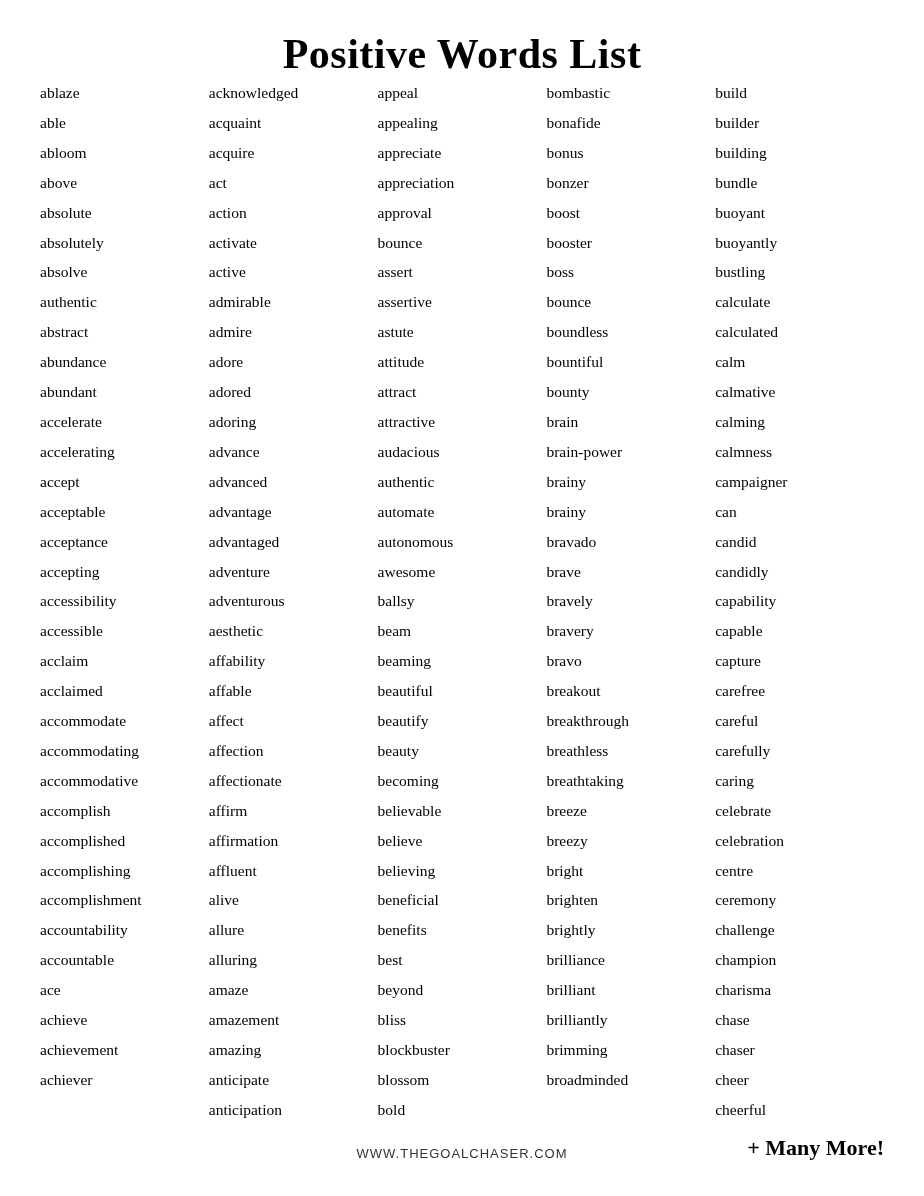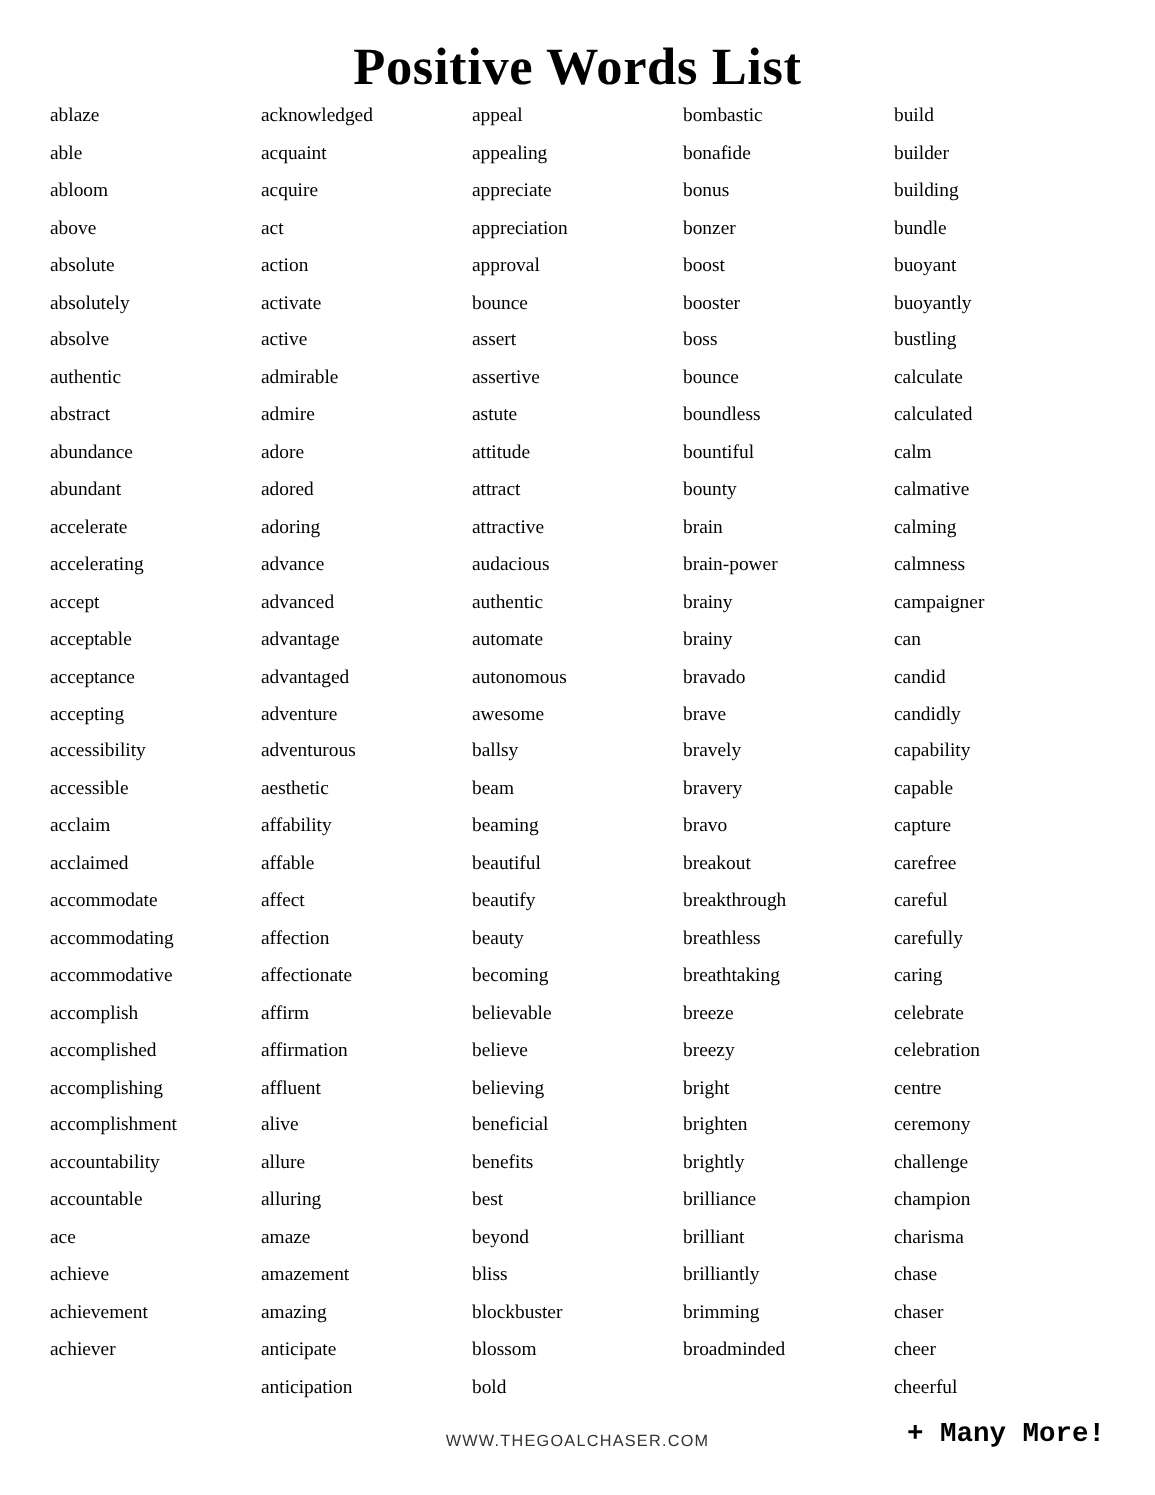--- a/index.html
+++ b/index.html
@@ -46,21 +46,21 @@
       font-family: Arial, sans-serif;
       font-size: 13px;
       letter-spacing: 1px;
       color: #333;
     }
     .footer-right {
       flex: 1;
       text-align: right;
       font-size: 22px;
       font-weight: bold;
-      font-family: Liberation Mono, monospace;
+      font-family: Liberation Serif, serif;
     }
   </style>
 </head>
 <body>
 
 <h1>Positive Words List</h1>
 
 <div class="word-grid">
 
 <div class="column">

